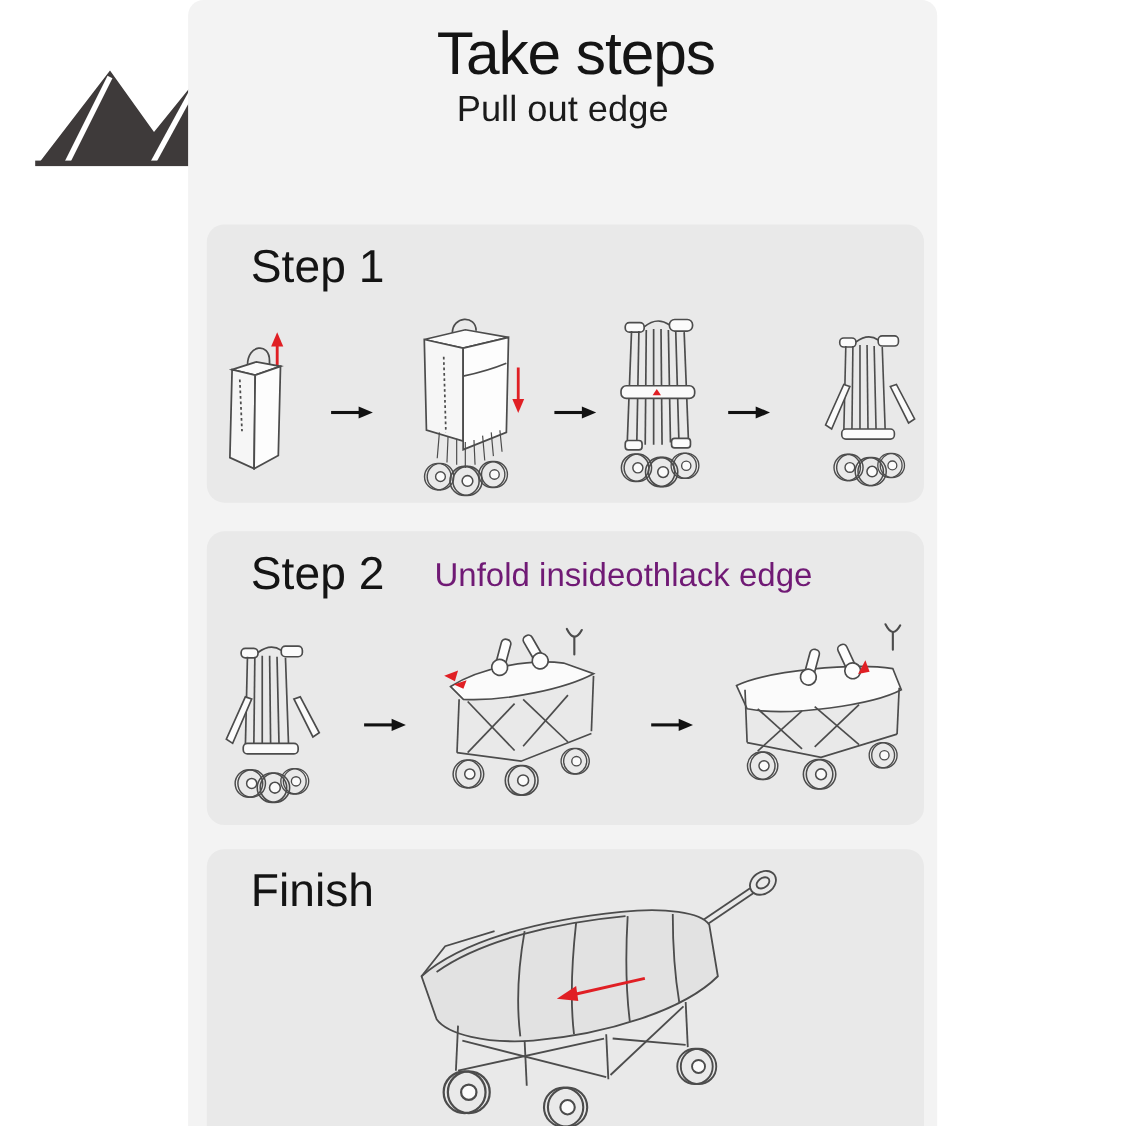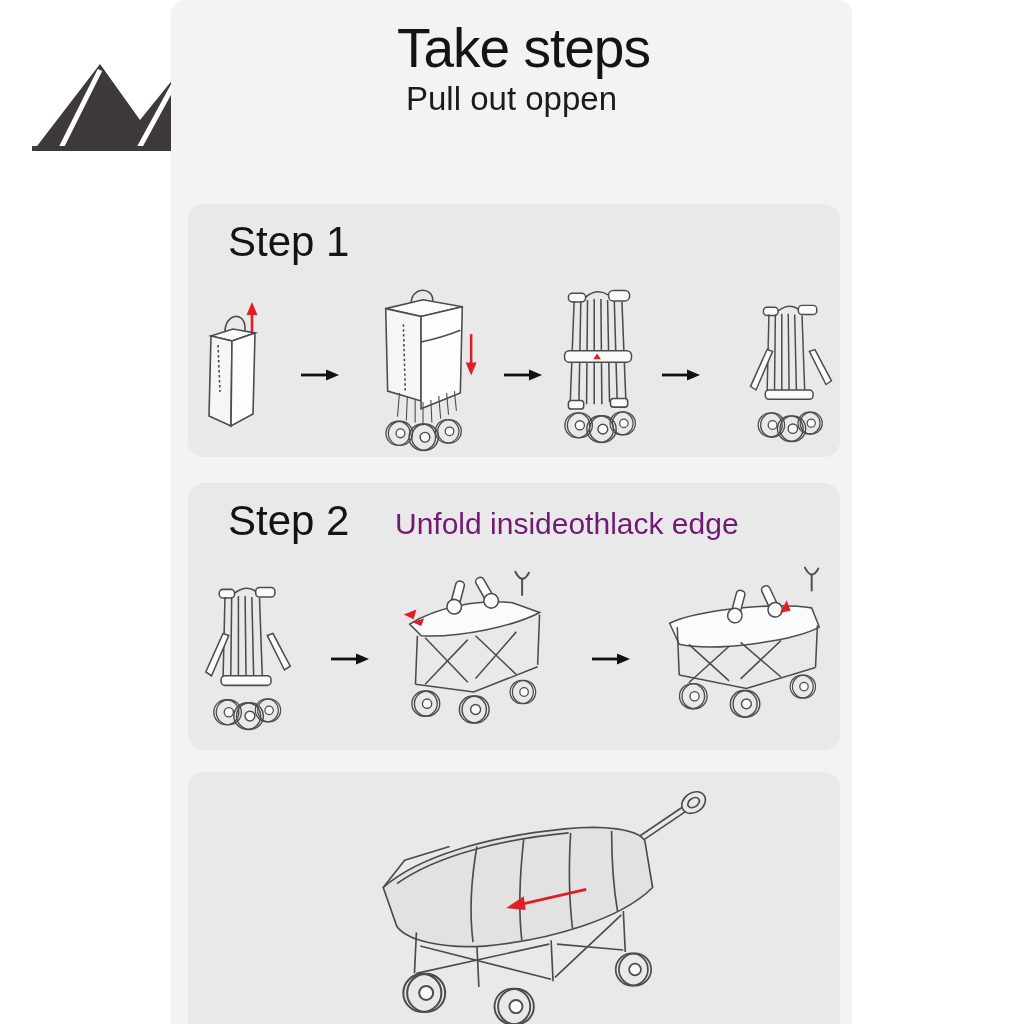--- a/index.html
+++ b/index.html
@@ -76,21 +76,21 @@
       <line x1="148" y1="50" x2="112" y2="116" stroke="#ffffff" stroke-width="5"></line>
       <rect x="6" y="112" width="196" height="5" fill="#3E3A3A"></rect>
       <text x="6" y="135" font-size="18" font-weight="bold" letter-spacing="3" fill="#F5A11F">CAMP</text>
       <text x="72" y="135" font-size="18" font-weight="bold" letter-spacing="3" fill="#3E3A3A">SHOPPING</text>
     </svg>
   </div>
 
   <div class="strip">
 
     <h1 class="title">Take steps</h1>
-    <p class="subtitle">Pull out oppen</p>
+    <p class="subtitle">Pull out edge</p>
 
     <section class="panel p1">
       <h2 class="step-h">Step 1</h2>
 
       <svg class="ill" style="left:17px;top:96px" viewBox="0 0 60 132" width="60" height="132">
         <g fill="none" stroke="#4c4c4c" stroke-width="1.6">
           <g stroke="#E01F24" fill="#E01F24">
             <line x1="47" y1="12" x2="47" y2="32" stroke-width="2.6"></line>
             <polygon points="47,2 41.5,15 52.5,15" stroke="none"></polygon>
           </g>
@@ -224,20 +224,21 @@
             <line x1="126" y1="82" x2="84" y2="122"></line>
           <path d="M20,118 L90,132 L162,110"></path>
           <use href="#wheel" transform="translate(36,140) scale(0.87)"></use>
           <use href="#wheel" transform="translate(90,148) scale(0.93)"></use>
           <use href="#wheel" transform="translate(150,130) scale(0.80)"></use>
         </g>
       </svg>
     </section>
 
     <section class="panel p3">
+      <h2 class="step-h">Finish</h2>
 
       <svg class="ill" style="left:167px;top:14px" viewBox="0 0 400 250" width="400" height="244">
         <g fill="none" stroke="#4c4c4c" stroke-width="1.7">
           <g>
             <line x1="268" y1="64" x2="330" y2="22"></line>
             <line x1="272" y1="68" x2="334" y2="26"></line>
             <ellipse cx="342" cy="17" rx="13" ry="10" transform="rotate(-35 342 17)"></ellipse>
             <ellipse cx="342" cy="17" rx="6.5" ry="4.5" transform="rotate(-35 342 17)"></ellipse>
           </g>
           <path d="M24,104 C60,72 130,52 210,44 C250,40 284,44 292,56 L300,104 C268,136 196,158 128,164 C84,167 48,158 38,144 Z" fill="#e2e2e2"></path>

